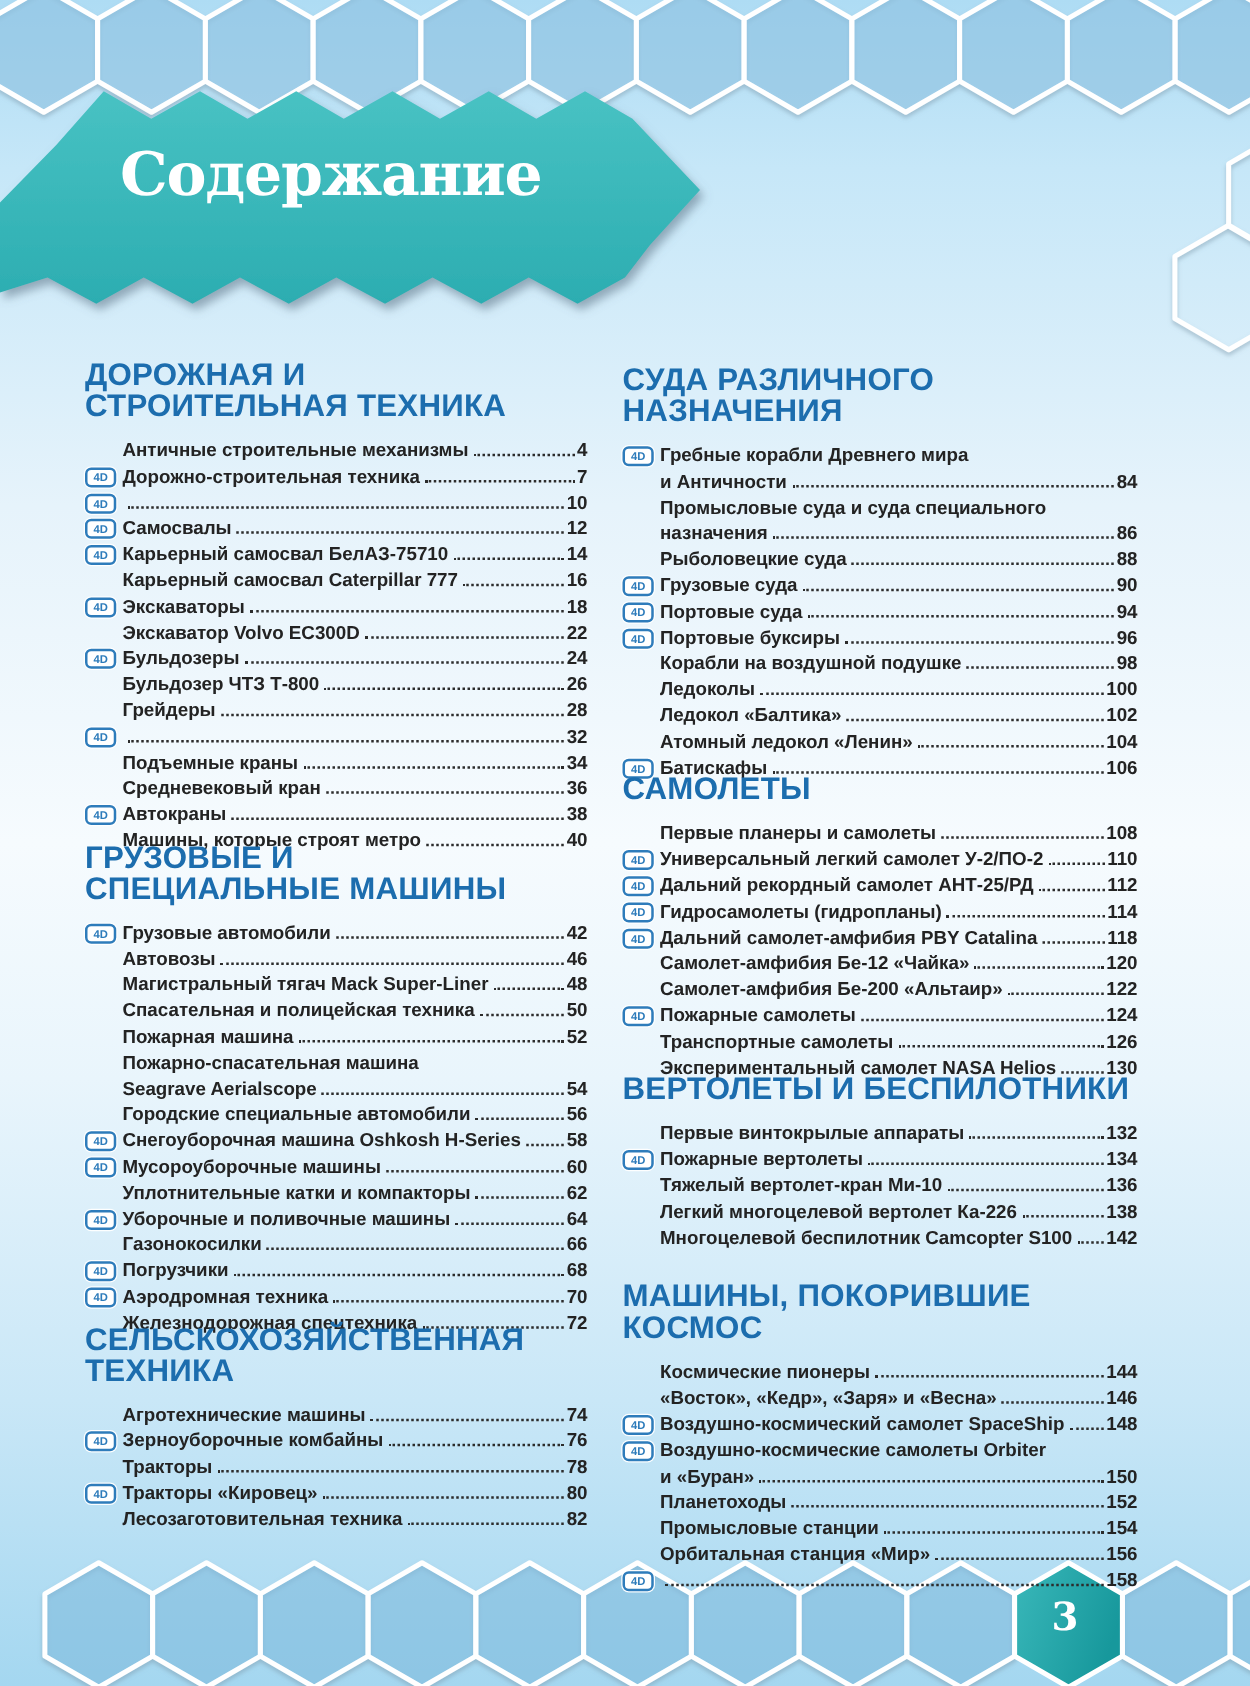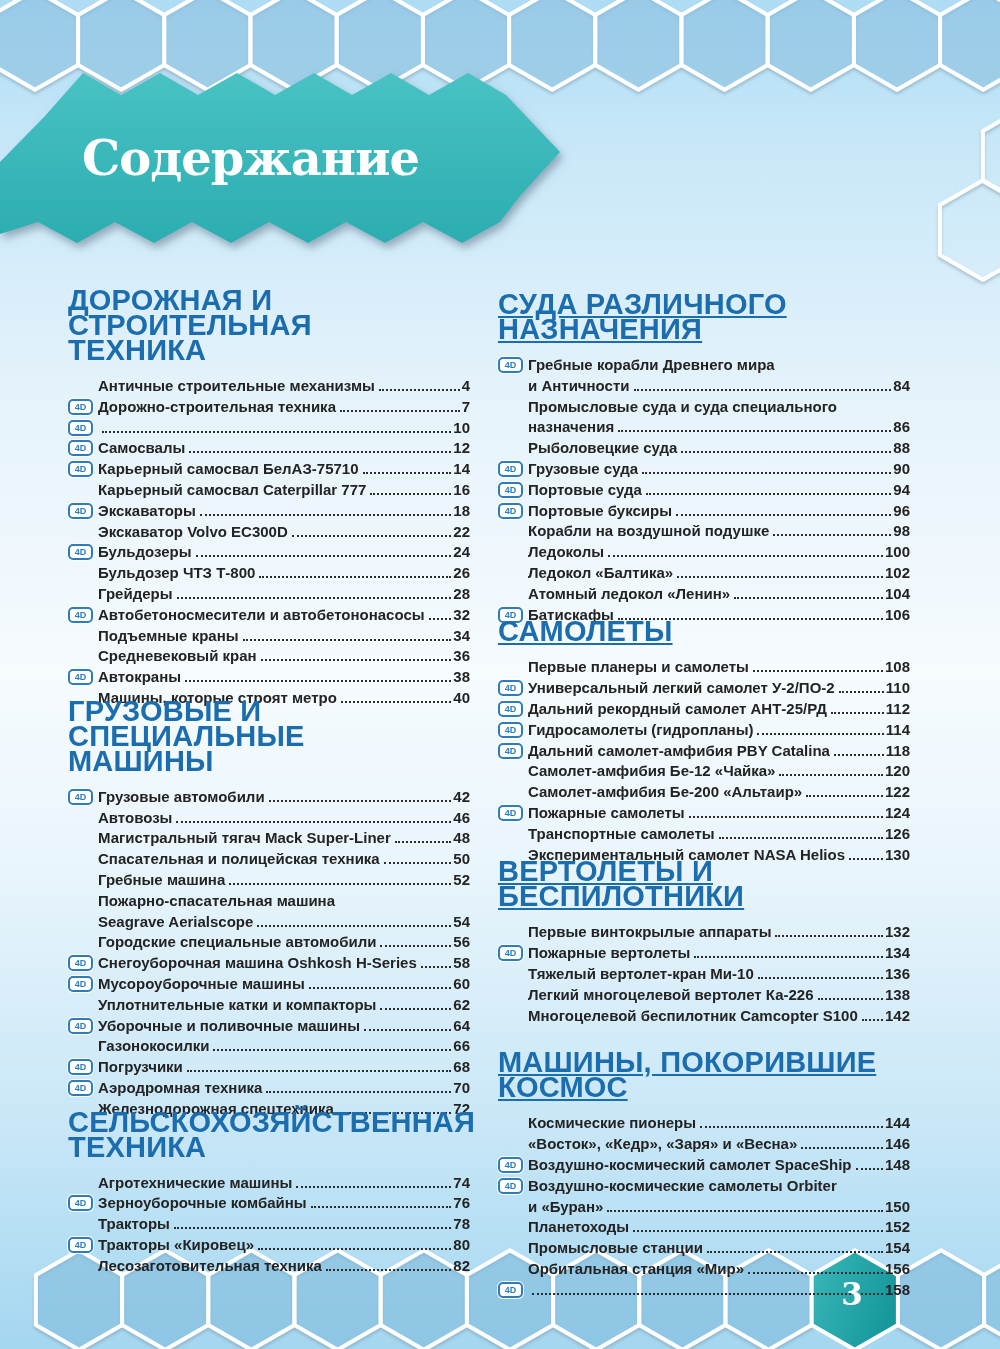--- a/index.html
+++ b/index.html
@@ -1,30 +1,30 @@
 <!DOCTYPE html>
 <html><head>
 <meta charset="utf-8">
 <style>
   html,body{margin:0;padding:0;}
   .page{position:relative;width:1000px;height:1349px;overflow:hidden;
     font-family:"Liberation Sans",sans-serif;
     background:linear-gradient(180deg,#aedcf4 0%,#c6e7f8 10%,#e6f3fb 30%,#f6fbfe 50%,#e9f5fc 64%,#c9e7f7 83%,#a4d7f0 100%);}
   svg.bg{position:absolute;left:0;top:0;width:1000px;height:1349px;display:block;}
-  .banner-title{position:absolute;left:82px;top:112px;color:#ffffff;
-    font-family:"DejaVu Serif",serif;font-weight:bold;font-size:48px;letter-spacing:-1px;margin-top:18px;}
+  .banner-title{position:absolute;left:96px;top:112px;color:#ffffff;
+    font-family:"DejaVu Serif",serif;font-weight:bold;font-size:48px;letter-spacing:-1px;}
   .pageno{position:absolute;left:834px;top:1276px;width:36px;text-align:center;color:#ffffff;
     font-family:"DejaVu Serif",serif;font-weight:bold;font-size:31px;}
   .col{position:absolute;}
   .col-left{left:68px;top:288px;width:402px;}
   .col-right{left:498px;top:292px;width:412px;}
-  .sec-title{color:#1c6dae;font-weight:bold;font-size:29px;line-height:25px;
+  .sec-title{color:#1c6dae;font-weight:bold;font-size:25px;line-height:25px;
     margin:0 0 13px 0;letter-spacing:0.2px;}
   .col-left .sec-title{max-width:352px;}
-  .col-right .sec-title{max-width:410px;text-decoration:underline;}
+  .col-right .sec-title{max-width:410px;}
   .col-left .s1{margin-top:-10px}.col-left .s2{margin-top:-10px}
   .col-right .s1{margin-top:-6px}.col-right .s2{margin-top:-6px}.col-right .s3{margin-top:24px}
   .entry{display:flex;align-items:flex-start;}
   .slot{width:30px;flex:none;padding-top:2px;}
   .badge{width:21px;height:12px;border:2px solid #2e7cbb;border-radius:5px;background:#ffffff;
     color:#2e7cbb;font-size:9px;line-height:12px;font-weight:bold;text-align:center;
     display:block;box-shadow:0 0 0 1px rgba(255,255,255,.95);}
   .badge.hidden{visibility:hidden;}
   .lines{flex:1;min-width:0;}
   .line{display:flex;align-items:baseline;line-height:20.8px;font-size:15px;font-weight:bold;color:#232323;}
@@ -235,21 +235,20 @@
             </span>
   </div>
 
 
   <div class="entry">
     <span class="slot">
       <span class="badge">4D</span>
     </span>
     <span class="lines">
               <div class="line">
-                <span class="lab">Автобетоносмесители и автобетононасосы</span>
                 <span class="dots"></span>
                 <span class="num">32</span>
               </div>
             </span>
   </div>
 
   <div class="entry">
     <span class="slot">
       <span class="badge hidden"></span>
     </span>
@@ -357,21 +356,21 @@
               </div>
             </span>
   </div>
 
   <div class="entry">
     <span class="slot">
       <span class="badge hidden"></span>
     </span>
     <span class="lines">
               <div class="line">
-                <span class="lab">Гребные машина</span>
+                <span class="lab">Пожарная машина</span>
                 <span class="dots"></span>
                 <span class="num">52</span>
               </div>
             </span>
   </div>
 
   <div class="entry">
     <span class="slot">
       <span class="badge hidden"></span>
     </span>

